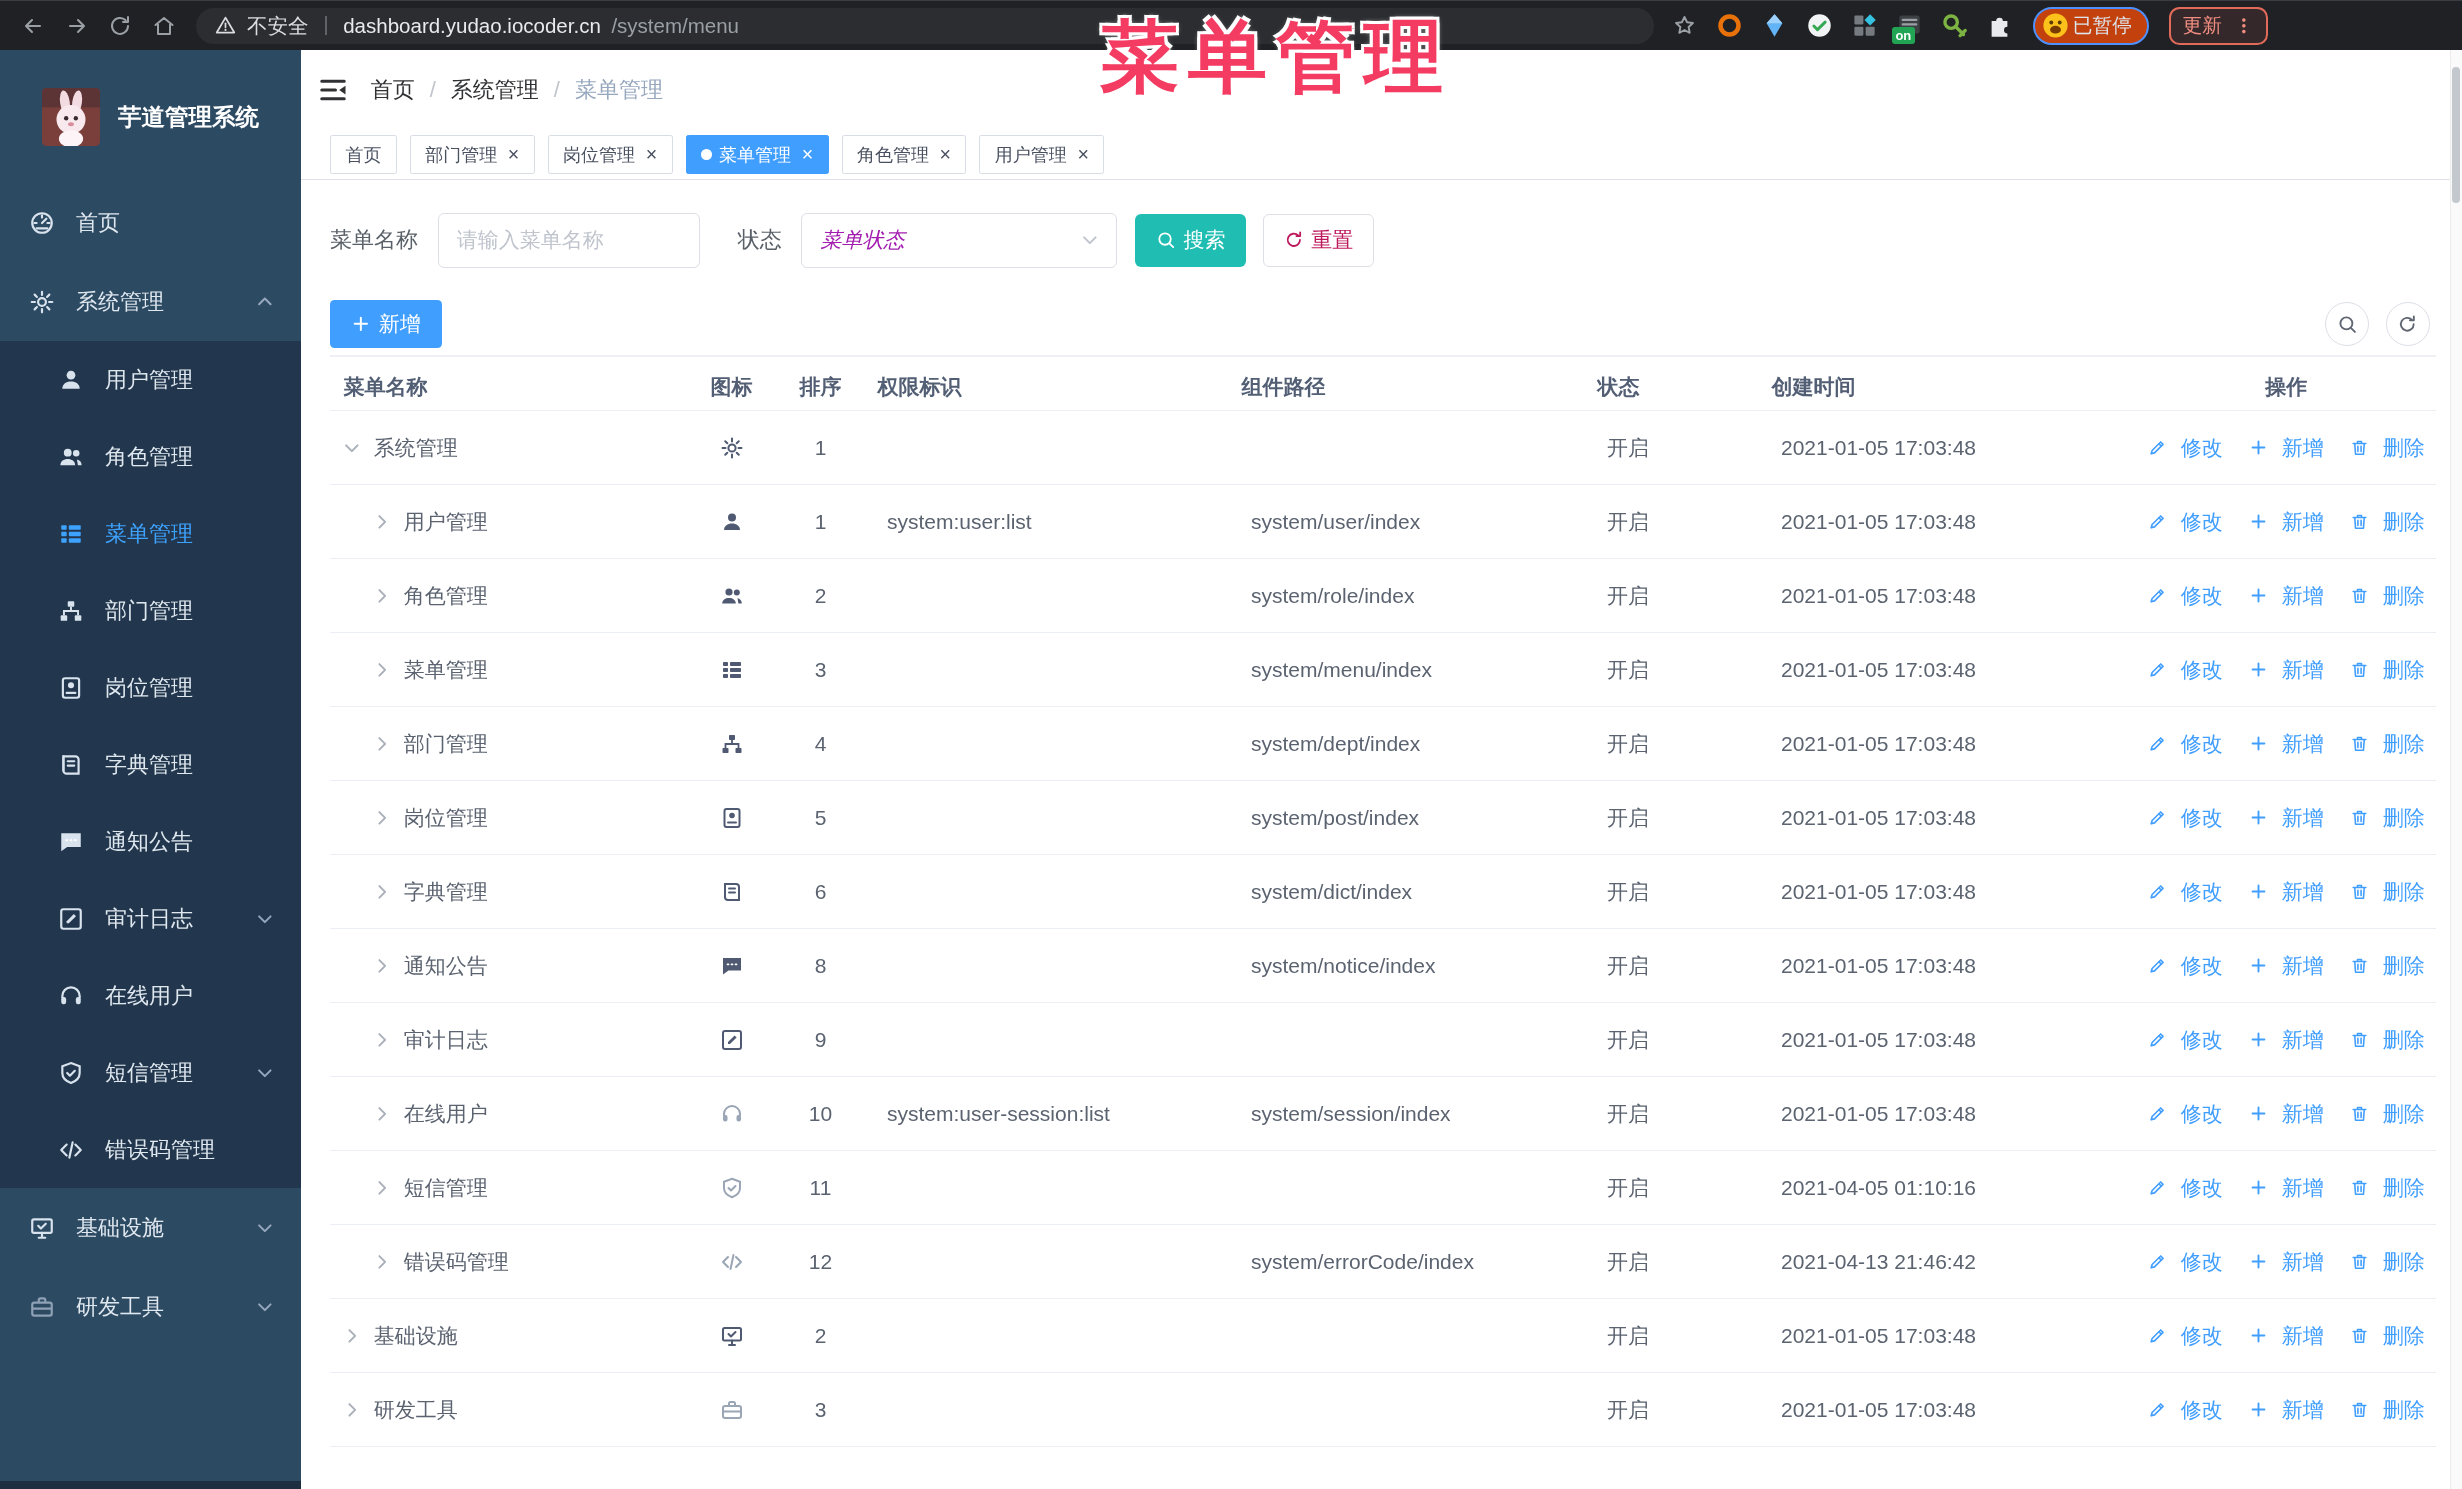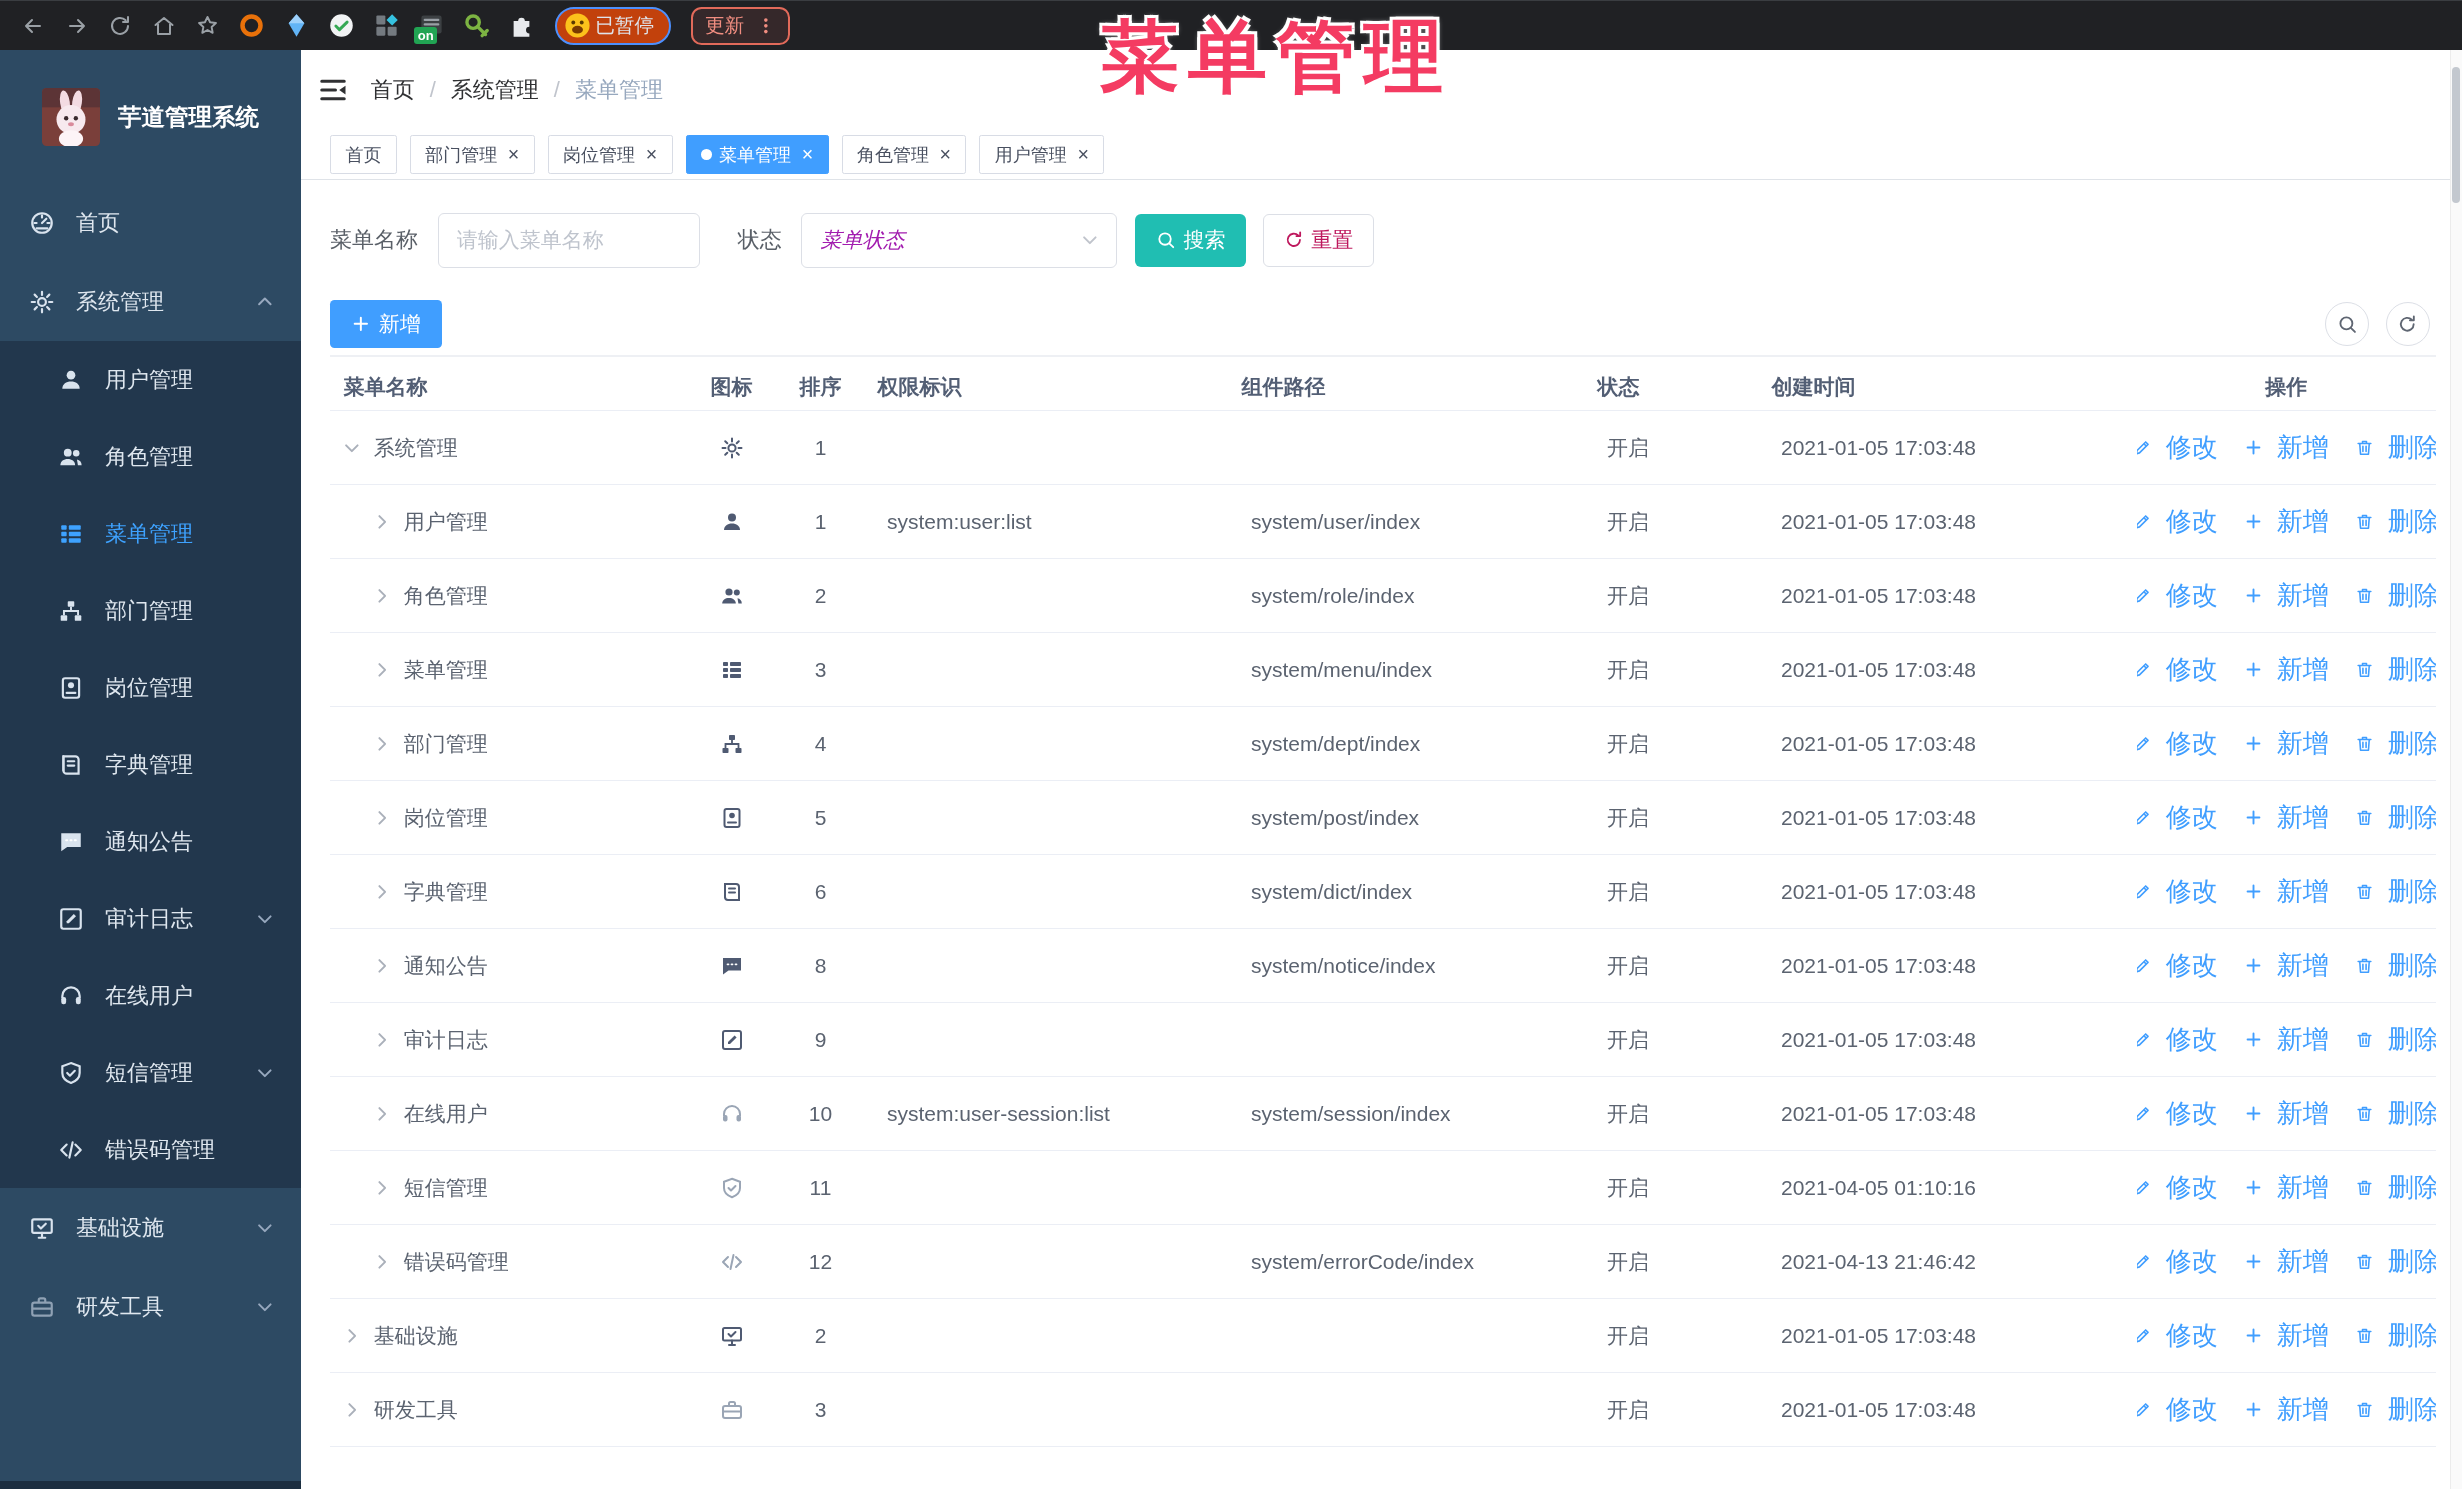--- a/index.html
+++ b/index.html
@@ -152,21 +152,21 @@
   .td-icon { display:flex; justify-content:center; padding-left:0; }
   .td-sort { text-align:center; padding-left:0; }
   .td-perm, .td-path, .td-status { padding-left:23px; }
   .td-time { padding-left:23px; }
   .td-name { display:flex; align-items:center; gap:12px; padding-left:12px; }
   .td-name.child { padding-left:42px; }
   .caret { width:19.7px; height:19.7px; color:#aab0ba; flex:0 0 auto; cursor:pointer; }
   .row-icon { width:24px; height:24px; color:#4f5a72; }
   .row-icon.muted { color:#9aa5b5; }
   .td-ops { display:flex; justify-content:center; gap:26px; padding-left:0; }
-  .op { color:#409eff; display:inline-flex; align-items:center; gap:14px; font-size:26px; cursor:pointer; white-space:nowrap; }
+  .op { color:#409eff; display:inline-flex; align-items:center; gap:14px; font-size:21px; cursor:pointer; white-space:nowrap; }
   .op svg { width:19px; height:19px; }
 
   
   .v-scroll { position:absolute; top:50px; right:0; bottom:0; width:12px; background:#fafafa; border-left:1.5px solid #ececec; z-index:40; }
   .v-thumb { position:absolute; top:16.7px; right:2.3px; width:7.6px; height:136px; border-radius:4.5px; background:#c3c8cf; }
 </style>
 </head>
 <body>
 
 <svg width="0" height="0" style="position:absolute">
@@ -372,20 +372,29 @@
     </svg>
   <svg class="ic chrome-ic" viewBox="0 0 32 32" width="24" height="24">
       <use href="#forward-icon"></use>
     </svg>
   <svg class="ic chrome-ic" viewBox="0 0 32 32" width="24" height="24">
       <use href="#reload-icon"></use>
     </svg>
   <svg class="ic chrome-ic" viewBox="0 0 32 32" width="24" height="24">
       <use href="#home-icon"></use>
     </svg>
+  <div class="omnibox">
+    <svg class="ic" style="width:21px;height:21px;color:#dadce0" viewBox="0 0 28 28" width="21" height="21">
+        <use href="#warning-icon"></use>
+      </svg>
+    <span>不安全</span>
+    <span class="omni-sep"></span>
+    <span class="url-host">dashboard.yudao.iocoder.cn</span>
+      <span class="url-path">/system/menu</span>
+  </div>
   <svg class="ic chrome-ic" style="width:23px;height:23px" viewBox="0 0 30 30" width="23" height="23">
       <use href="#star-icon"></use>
     </svg>
   <div class="ext-area">
     <svg class="ic ext" viewBox="0 0 36 36" width="27" height="27">
         <use href="#ext-ring"></use>
       </svg>
     <svg class="ic ext" viewBox="0 0 36 36" width="27" height="27">
         <use href="#ext-gem"></use>
       </svg>

